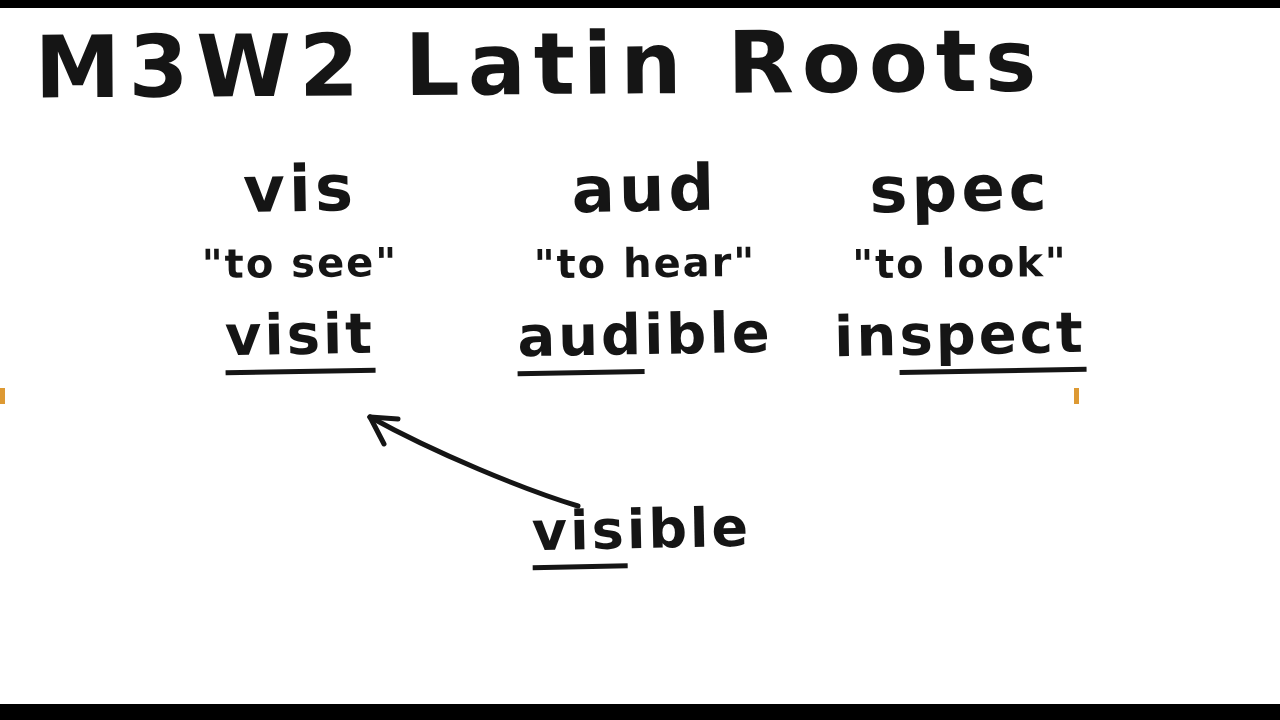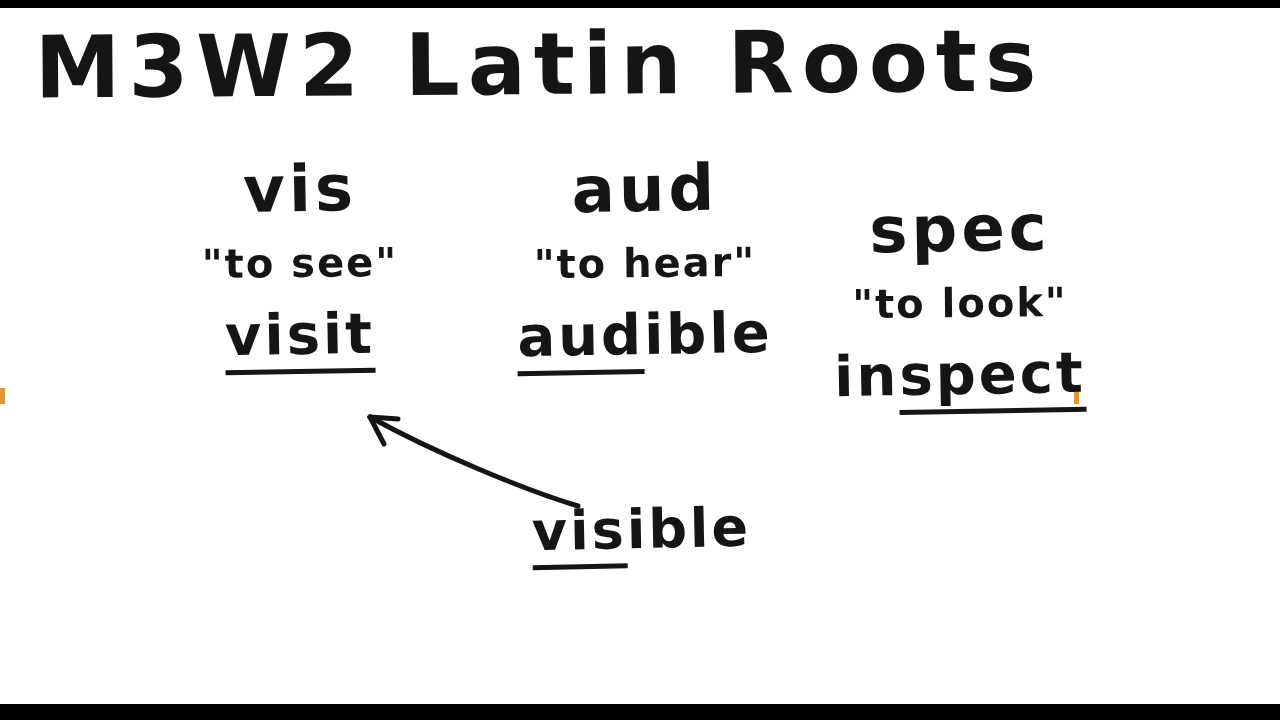--- a/index.html
+++ b/index.html
@@ -53,21 +53,21 @@
     white-space: nowrap;
   }
 
   .column {
     position: absolute;
     top: 152px;
     text-align: center;
   }
   .col-1 { left: 165px; width: 270px; }
   .col-2 { left: 505px; width: 280px; }
-  .col-3 { left: 810px; width: 300px; margin-top: 40px; }
+  .col-3 { left: 810px; width: 300px; }
 
   .root {
     font-size: 64px;
     font-weight: bold;
     letter-spacing: 4px;
     transform: rotate(-1deg);
   }
   .meaning {
     font-size: 40px;
     font-weight: bold;

